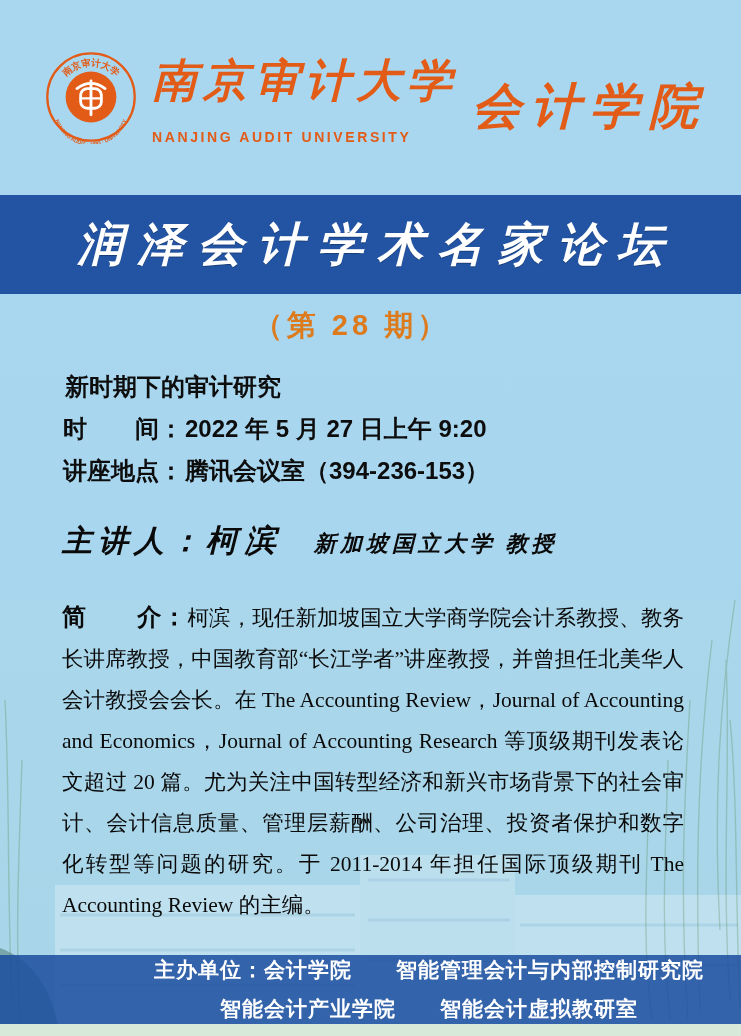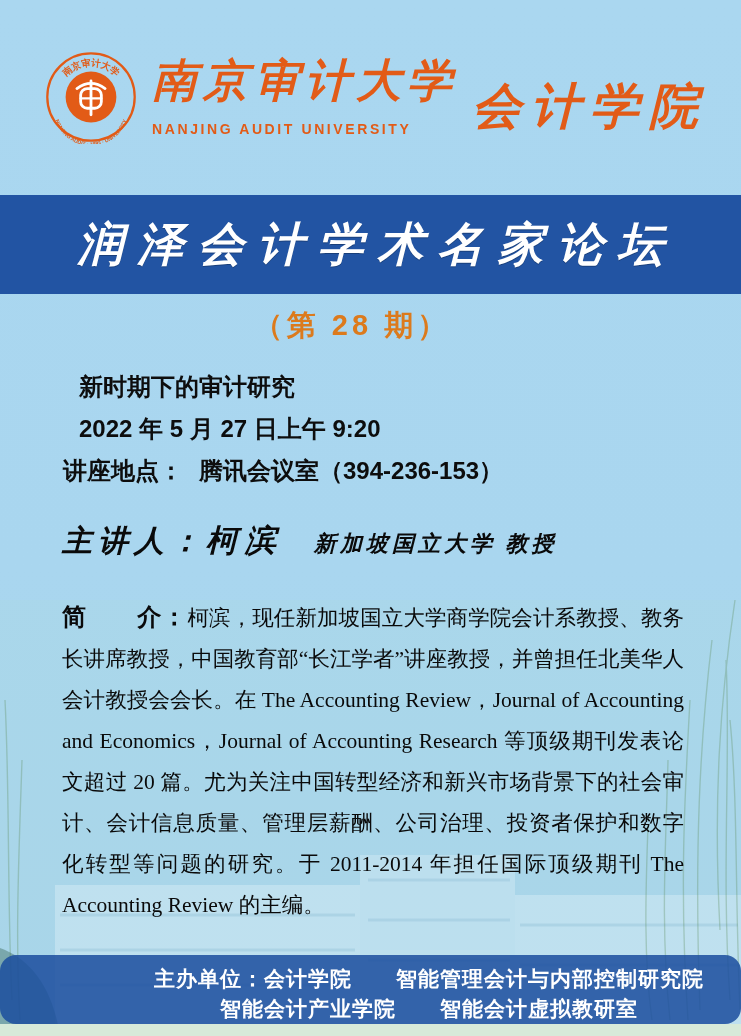--- a/index.html
+++ b/index.html
@@ -16,21 +16,21 @@
   .seal{width:94px;height:94px;flex:0 0 auto;}
   .brand-col{margin-left:14px;}
   .uni-cn{
     font-family:"Liberation Serif","DejaVu Serif",serif;
     font-style:italic;font-weight:700;
     font-size:45px;line-height:1.15;letter-spacing:6px;
     color:#e25b17;margin-top:6px;white-space:nowrap;
   }
   .uni-en{
     font-weight:700;font-size:14px;letter-spacing:2.6px;
-    color:#e25b17;margin-top:13px;white-space:nowrap;
+    color:#e25b17;margin-top:21px;white-space:nowrap;
   }
   .school-cn{
     font-family:"Liberation Serif","DejaVu Serif",serif;
     font-style:italic;font-weight:700;
     font-size:49px;letter-spacing:10px;
     color:#e25b17;margin:24px 0 0 14px;white-space:nowrap;
   }
   
   .banner{
     position:absolute;top:186px;left:0;width:741px;height:99px;
@@ -43,21 +43,21 @@
     white-space:nowrap;text-shadow:0 1px 0 rgba(0,0,0,.25);
   }
   
   .issue{
     position:absolute;top:306px;left:0;width:704px;text-align:center;
     font-weight:600;font-size:29px;letter-spacing:4px;color:#dc7a1c;z-index:2;white-space:nowrap;
   }
   
   .details{position:absolute;top:366px;left:63px;z-index:2;}
   .drow{display:flex;line-height:42px;color:#0d0d0d;font-weight:700;font-size:24px;white-space:nowrap;}
-  .drow .value{margin-left:16px;}
+  .drow .value{margin-left:2px;}
   
   .speaker{
     position:absolute;top:520px;left:62px;z-index:2;
     font-family:"Liberation Serif","DejaVu Serif",serif;
     font-style:italic;font-weight:700;color:#0a0a0a;white-space:nowrap;
     display:flex;align-items:baseline;
   }
   .sp-label{font-size:30px;letter-spacing:6px;}
   .sp-name{font-size:31px;letter-spacing:8px;}
   .sp-affil{font-size:22px;letter-spacing:4px;margin-left:30px;}
@@ -69,22 +69,22 @@
     text-align:justify;text-justify:inter-ideograph;
   }
   .intro-label{
     font-family:"Liberation Sans","DejaVu Sans",sans-serif;
     font-weight:700;font-size:24px;font-style:normal;letter-spacing:1px;
   }
   
   .footer{
     position:absolute;top:955px;left:0;width:741px;height:69px;z-index:3;
     background:rgba(28,78,158,0.86);
-    display:flex;flex-direction:column;justify-content:flex-end;
-    box-sizing:border-box;padding-left:117px;border-radius:16px;
+    display:flex;flex-direction:column;justify-content:space-between;
+    box-sizing:border-box;padding-left:117px;
   }
   .footer-line{
     text-align:center;color:#ffffff;font-weight:700;font-size:21px;
     line-height:30px;letter-spacing:1px;white-space:nowrap;
   }
   .bottom-strip{
     position:absolute;top:1024px;left:0;width:741px;height:12px;z-index:2;
     background:#d7ead9;
   }
 </style>
@@ -157,20 +157,21 @@
     <span class="banner-title">润泽会计学术名家论坛</span>
   </div>
 
   <div class="issue">（第 28 期）</div>
 
   <section class="details">
     <div class="drow">
       <span class="value">新时期下的审计研究</span>
     </div>
     <div class="drow">
+      <span class="label">时　　间：</span>
       <span class="value">2022 年 5 月 27 日上午 9:20</span>
     </div>
     <div class="drow">
       <span class="label">讲座地点：</span>
       <span class="value">腾讯会议室（394-236-153）</span>
     </div>
   </section>
 
   <div class="speaker">
     <span class="sp-label">主讲人：</span>

